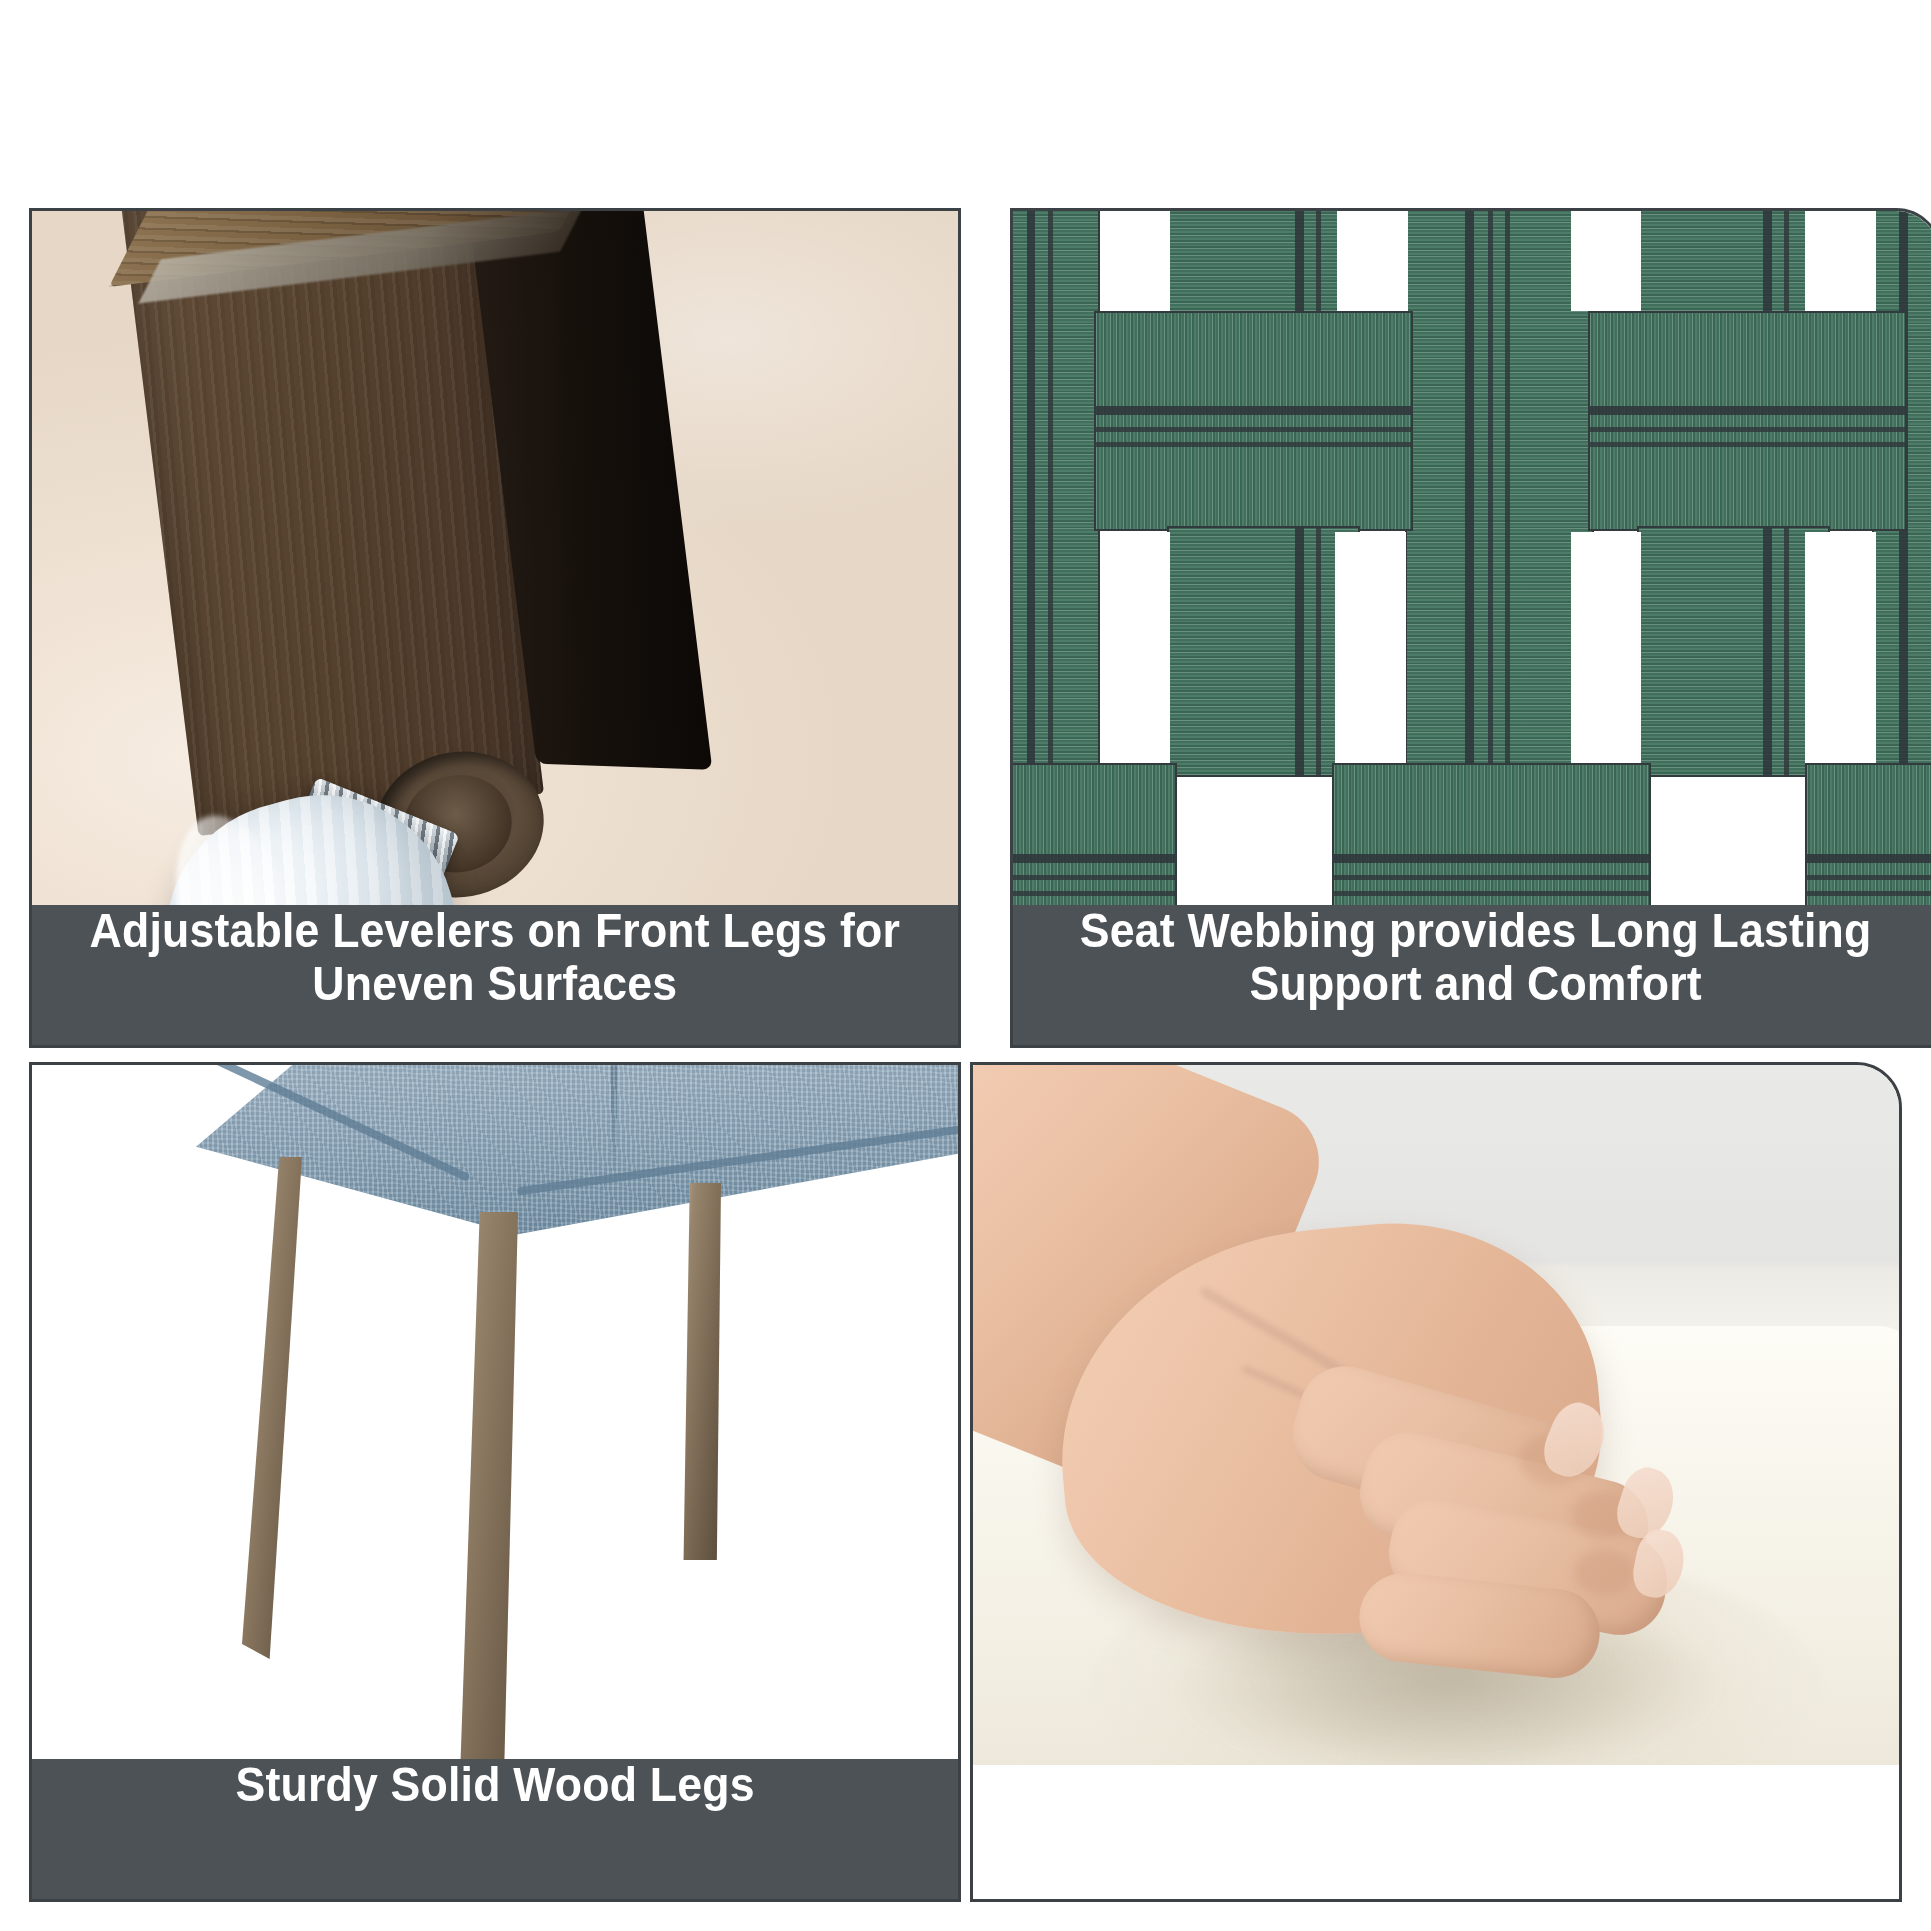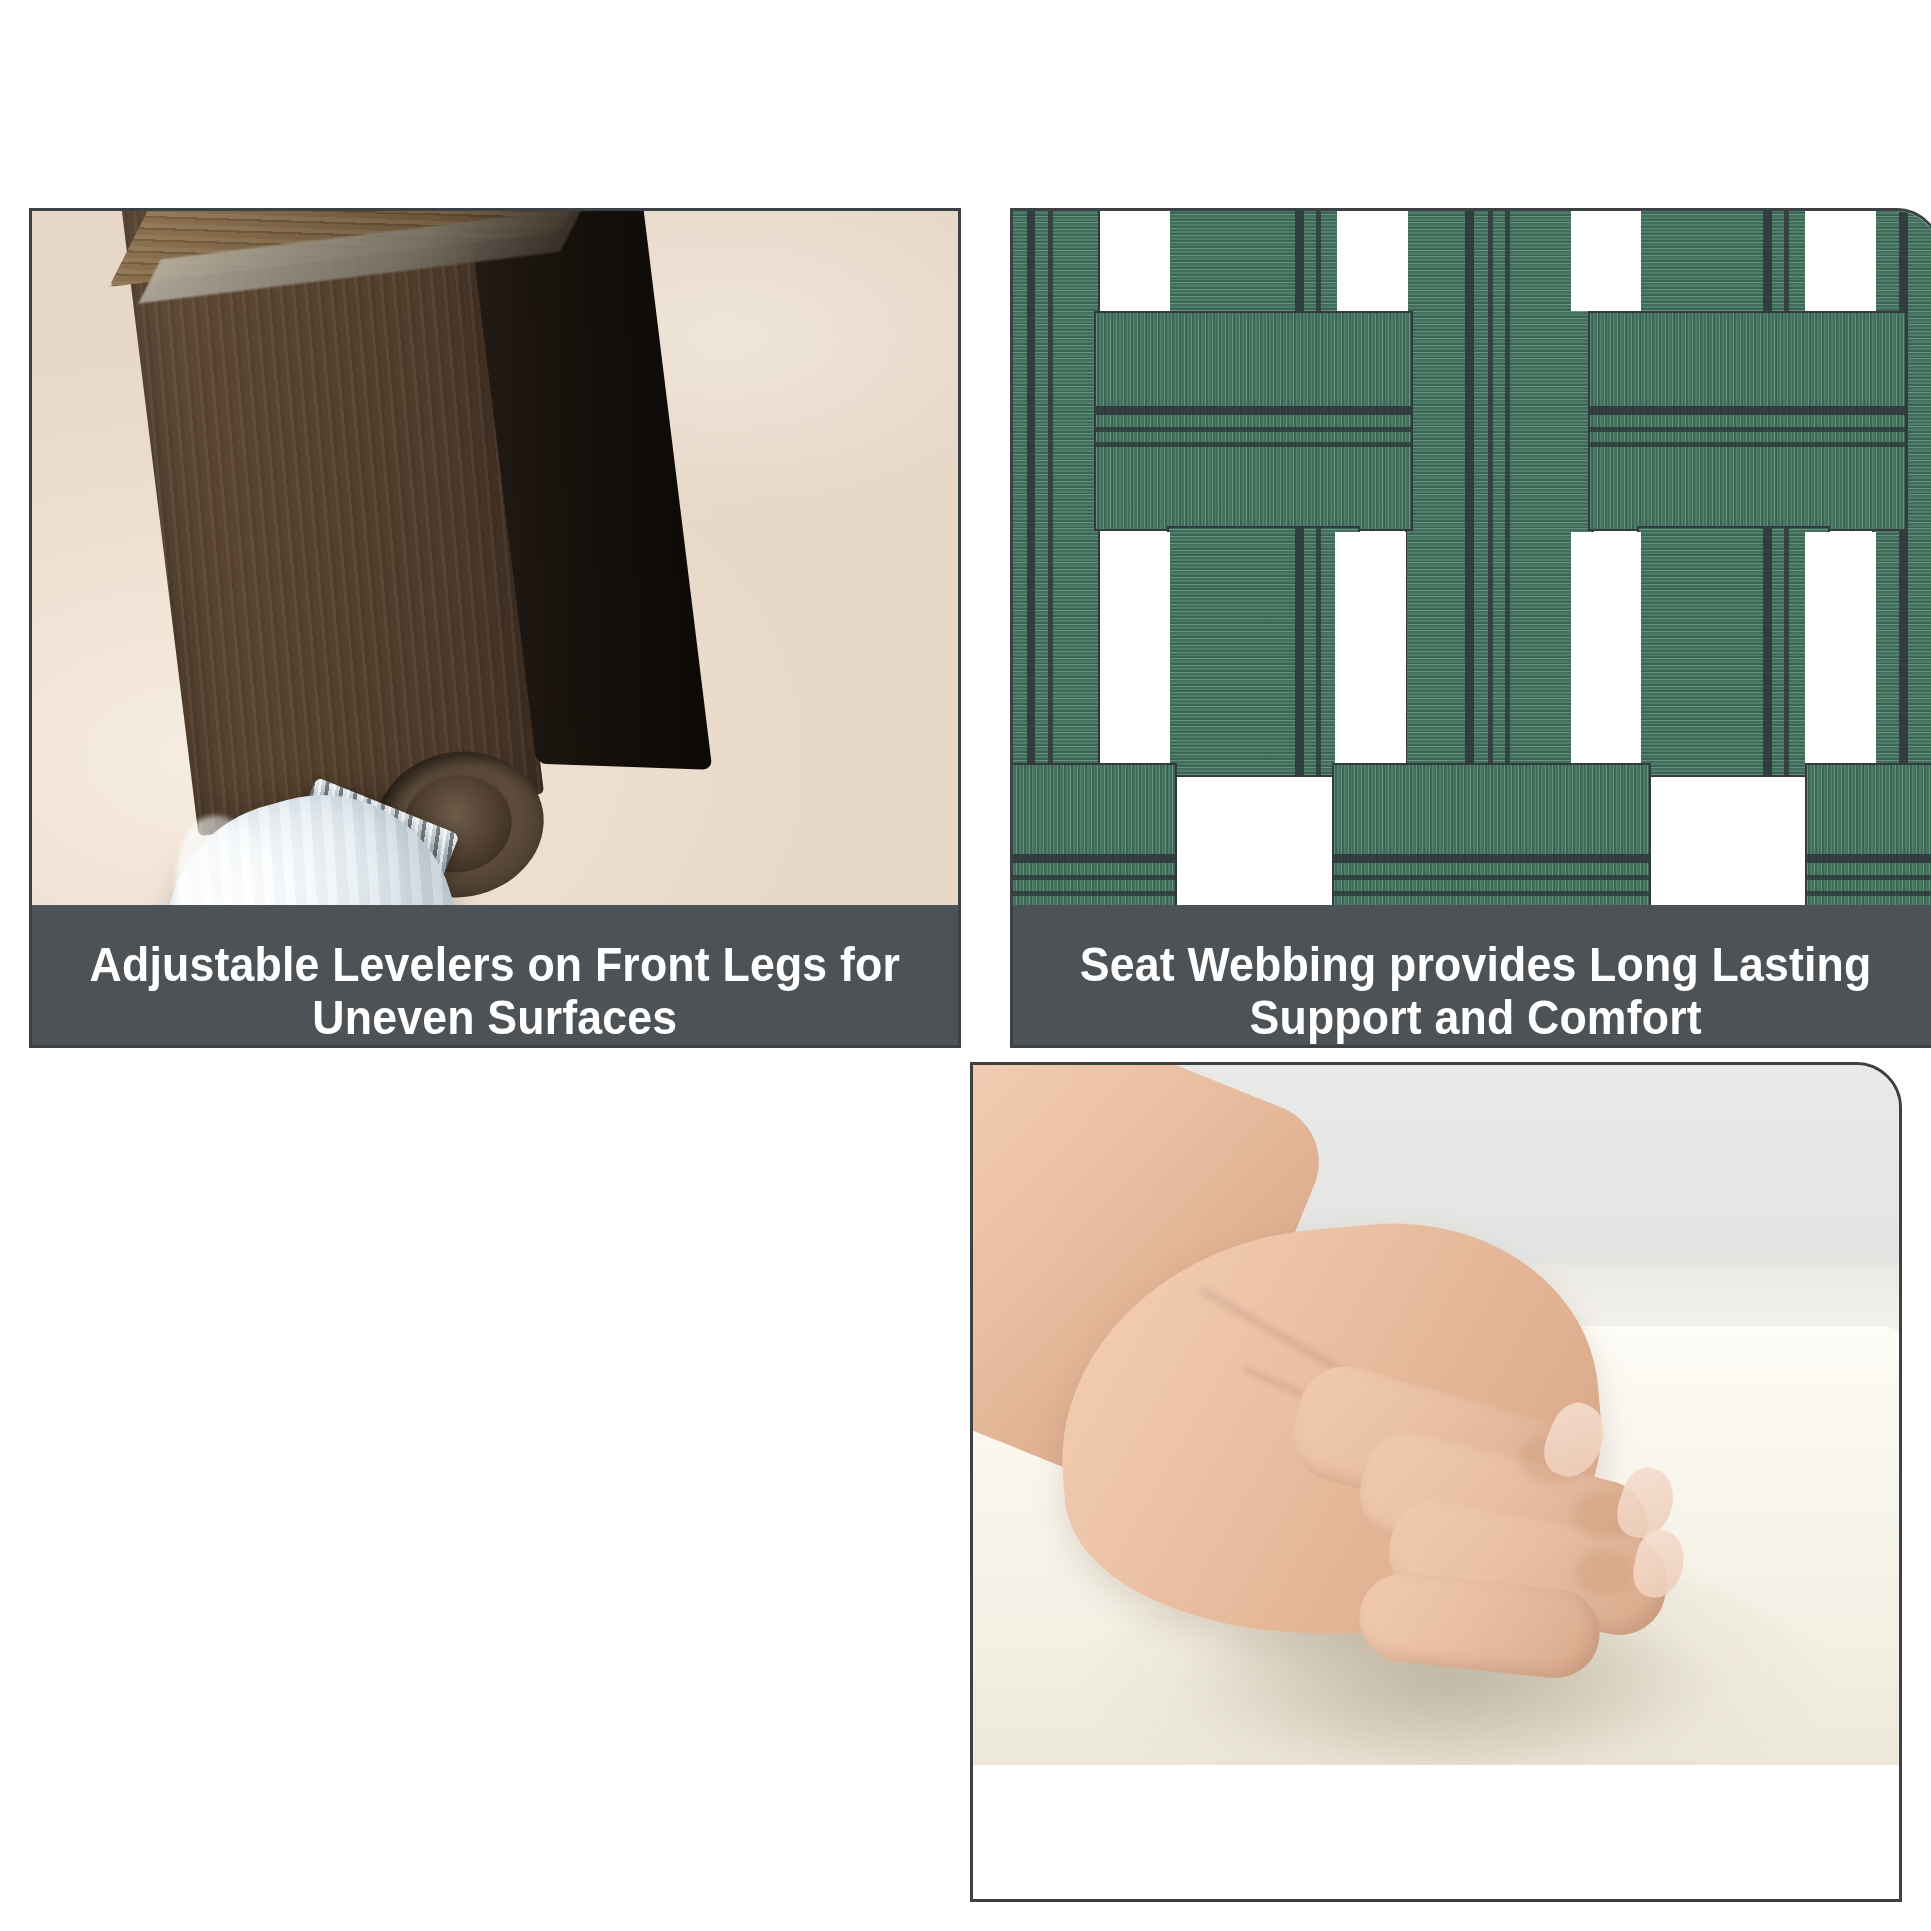--- a/index.html
+++ b/index.html
@@ -41,21 +41,21 @@
   .p3{left:29px;  top:1062px; width:932px; height:840px; border-top-left-radius:0;}
   .p4{left:970px;top:1062px; width:932px; height:840px; border-top-right-radius:46px;}
   .p3{border-top-left-radius:0px;}
 
   .photo{position:absolute;left:0;top:0;right:0;height:700px;overflow:hidden;}
 
   .caption{
     position:absolute;left:0;right:0;bottom:0;height:140px;
     background:#4d5257;
     color:#ffffff;
-    display:flex;align-items:flex-end;justify-content:center;
+    display:flex;align-items:flex-start;justify-content:center;
     text-align:center;
     font-size:48px;
     font-weight:bold;
     line-height:1.10;
     letter-spacing:0.2px;
     padding:0 13.5px;
     box-sizing:border-box;
   }
   .caption span{display:block;transform:scaleX(0.93);}
 
@@ -394,20 +394,38 @@
         </div>
       </div>
       <div class="caption">
         <div>
           <span>Seat Webbing provides Long Lasting</span>
           <span>Support and Comfort</span>
         </div>
       </div>
     </div>
 
+    <div class="panel p3">
+      <div class="photo">
+        <div class="chair-bg"></div>
+        <div class="seat">
+          <div class="seat-seam"></div>
+        </div>
+        <div class="seat-weltL"></div>
+        <div class="seat-weltR"></div>
+        <div class="wleg legA"></div>
+        <div class="wleg legB"></div>
+        <div class="wleg legC"></div>
+      </div>
+      <div class="caption">
+        <div>
+          <span>Sturdy Solid Wood Legs</span>
+        </div>
+      </div>
+    </div>
 
     <div class="panel p4">
       <div class="photo">
         <div class="foam-bg"></div>
         <div class="foam"></div>
         <div class="dimple"></div>
         <div class="dimple2"></div>
         <div class="hand">
           <div class="arm"></div>
           <div class="palm"></div>

